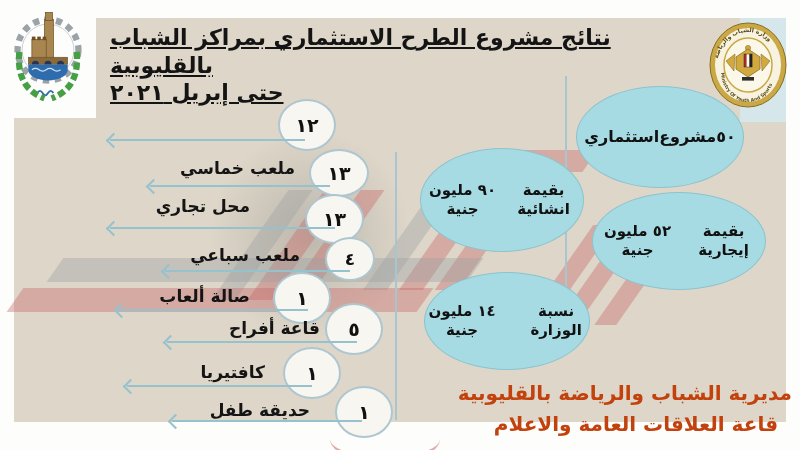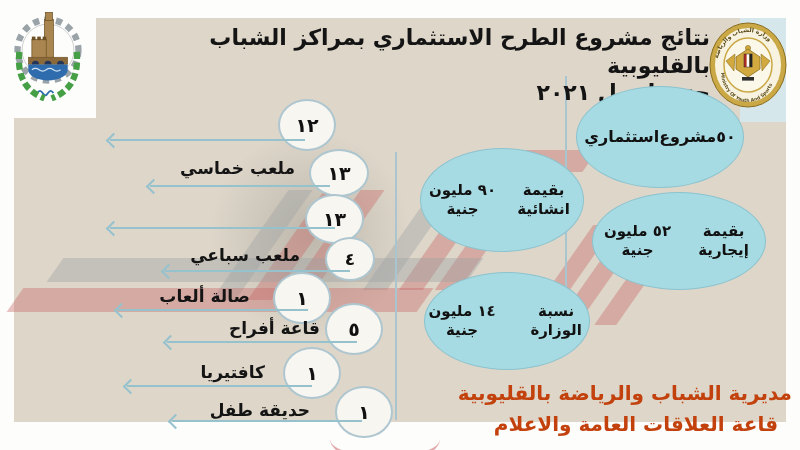--- a/index.html
+++ b/index.html
@@ -1,20 +1,20 @@
 <!DOCTYPE html>
 <html lang="ar"><head>
 <meta charset="utf-8">
 <style>
   html,body{margin:0;padding:0;}
   body{width:800px;height:450px;background:#fbfbf9;font-family:"DejaVu Sans",sans-serif;overflow:hidden;}
   #stage{position:relative;width:800px;height:450px;background:#fdfdfc;}
   .panel{position:absolute;left:14px;top:18px;width:772px;height:404px;background:#ddd6c9;}
   
-  .title{position:absolute;left:110px;top:24px;width:600px;text-align:right;direction:rtl;color:#141414;font-weight:bold;line-height:1.25;}
+  .title{position:absolute;left:110px;top:24px;width:600px;text-align:left;direction:rtl;color:#141414;font-weight:bold;line-height:1.25;text-decoration:underline;}
   .title .l1{font-size:22px;}
   .title .l2{font-size:22px;}
   
   .gov-box{position:absolute;left:0;top:0;width:96px;height:118px;background:#fdfdfc;display:flex;align-items:center;justify-content:center;}
   
   .min-strip{position:absolute;left:740px;top:18px;width:46px;height:104px;background:#d6e7ec;}
   .min-seal{position:absolute;left:708px;top:20px;width:80px;height:90px;}
   
   .vline{position:absolute;width:2px;background:#a9c6d0;}
   .vline.right{left:565px;top:76px;height:272px;}
@@ -149,20 +149,21 @@
     <div>١٤ مليون جنية</div>
   </div>
 
   <div class="num-circle c1">١٢</div>
   <div class="arrow a1"></div>
 
   <div class="item-label lb2">ملعب خماسي</div>
   <div class="num-circle c2">١٣</div>
   <div class="arrow a2"></div>
 
+  <div class="item-label lb3">محل تجاري</div>
   <div class="num-circle c3">١٣</div>
   <div class="arrow a3"></div>
 
   <div class="item-label lb4">ملعب سباعي</div>
   <div class="num-circle c4">٤</div>
   <div class="arrow a4"></div>
 
   <div class="item-label lb5">صالة ألعاب</div>
   <div class="num-circle c5">١</div>
   <div class="arrow a5"></div>

